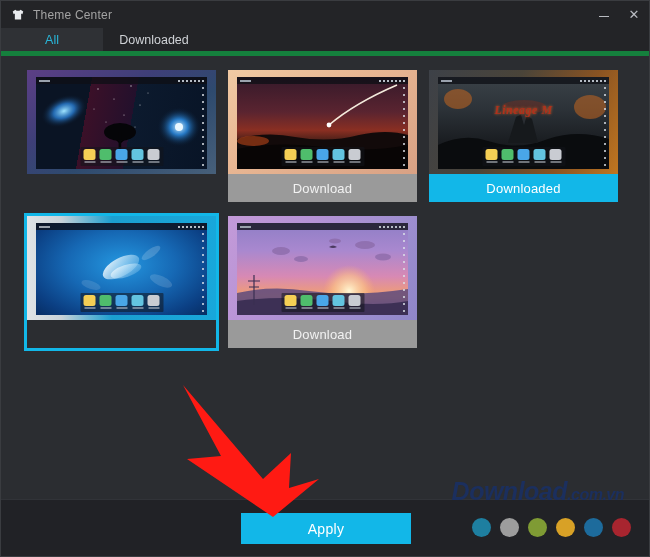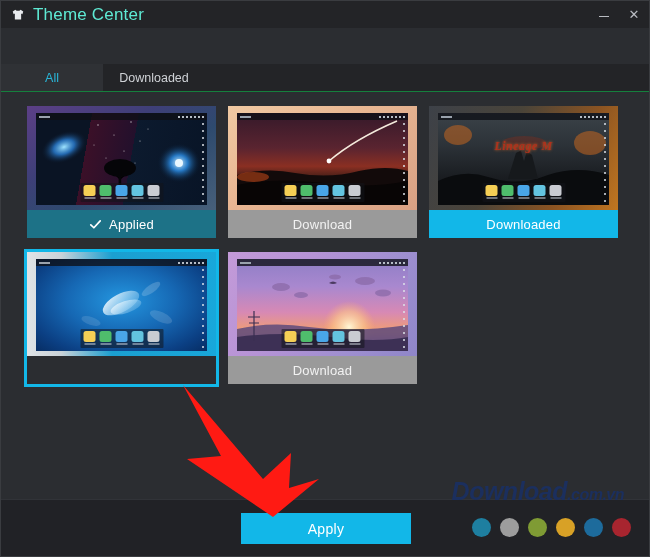--- a/index.html
+++ b/index.html
@@ -27,40 +27,39 @@
     z-index: 5;
   }
   .app-icon {
     width: 14px; height: 14px;
     margin-right: 8px;
     display: inline-block;
     position: relative;
   }
   .app-icon svg { display: block; }
   .app-title {
-    color: #5eead4; font-size: 17px;
+    color: #a3a3a3; font-size: 12px;
     letter-spacing: .2px;
   }
   .win-btns { margin-left: auto; display: flex; height: 100%; }
   .win-btn {
     width: 30px; height: 100%;
     display: flex; align-items: center; justify-content: center;
     color: #b9bcc2; font-size: 13px;
     cursor: pointer;
   }
   .min-glyph { display:block; width:10px; height:1px; background:#b9bcc2; margin-top:4px;}
 
   
   .tabbar {
     height: 28px; flex: 0 0 28px;
     background: #232427;
     display: flex; align-items: stretch;
-    border-bottom: 1px solid #15803d;
-    position: relative;
-    margin-top: 36px;
+    border-bottom: 5px solid #15803d;
+    position: relative;
   }
   .tab {
     min-width: 102px;
     display: flex; align-items: center; justify-content: center;
     font-size: 12.5px;
     color: #cfd2d6;
     cursor: pointer;
     padding: 0 14px;
   }
   .tab.active {
@@ -313,28 +312,20 @@
                   <b style="background:#63c4e0"></b>
                   <s></s>
                 </span>
               <span class="ic">
                   <b style="background:#c9ccd2"></b>
                   <s></s>
                 </span>
             </div>
           </div>
         </div>
-        <div class="label applied">
-          <span class="check">
-            <svg width="13" height="13" viewBox="0 0 16 16">
-                <path d="M2.2 8.4 L6 12 L13.8 3.6" stroke="#fff" stroke-width="2.1" fill="none" stroke-linecap="round" stroke-linejoin="round"></path>
-              </svg>
-          </span>
-          <span>Applied</span>
-        </div>
       </div>
 
       <div class="card">
         <div class="thumb" style="background:linear-gradient(145deg,#f0c9a3 0%,#e9b793 40%,#e0ac8c 70%,#d9a184 100%);">
           <div class="screen">
             <div class="bg" style="background:linear-gradient(180deg,#35192a 0%,#5a2430 38%,#8a2f22 58%,#3a1c16 72%,#140b0c 100%);">
               <svg width="100%" height="100%" viewBox="0 0 171 92" preserveAspectRatio="none" style="position:absolute;inset:0;">
                 <path d="M160 8 Q118 26 92 48" stroke="#fdf6e6" stroke-width="1.6" fill="none" opacity=".95"></path>
                 <circle cx="92" cy="48" r="2.4" fill="#ffffff"></circle>
                 <path d="M0 62 Q30 54 58 60 Q92 66 122 58 Q150 52 171 58 L171 92 L0 92 Z" fill="#120a0a"></path>

